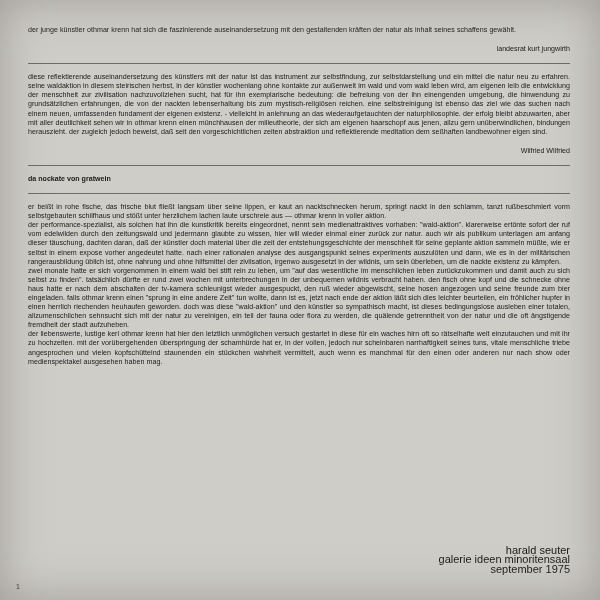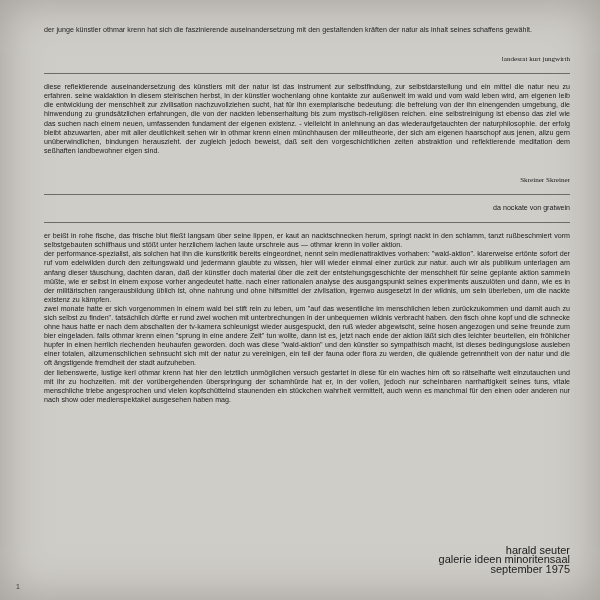--- a/index.html
+++ b/index.html
@@ -12,50 +12,50 @@
     background: #cfcdc8;
     font-family: "Liberation Sans", sans-serif;
     color: #1a1a1a;
     overflow: hidden;
   }
   .page {
     position: relative;
     width: 600px;
     height: 600px;
     box-sizing: border-box;
-    padding: 26px 30px 18px 44px;
+    padding: 26px 30px 18px 28px;
     background: #cfcdc8;
   }
   .block {
     font-size: 7.1px;
     line-height: 9.1px;
     text-align: justify;
     letter-spacing: 0.02px;
     word-spacing: 0.1px;
   }
   .block p {
     margin: 0;
   }
   .sig {
     text-align: right;
     font-size: 7.1px;
     line-height: 9.1px;
-    margin-top: 20px;
-    font-family: Liberation Serif, serif;
+    margin-top: 10px;
   }
   .rule {
     border: 0;
     border-top: 1px solid #6e6c68;
     margin: 9px 0 9px 0;
     width: 100%;
   }
   .title-line {
     font-size: 7.1px;
     line-height: 9.1px;
-    text-align: right;
+    text-align: left;
+    font-weight: bold;
   }
   .colophon {
     position: absolute;
     right: 30px;
     bottom: 26px;
     text-align: right;
     font-size: 11px;
     line-height: 9.3px;
   }
   .corner-mark {
@@ -82,21 +82,21 @@
   </div>
 
   <div class="sig">landesrat kurt jungwirth</div>
 
   <hr class="rule">
 
   <div class="block">
     <p>diese reflektierende auseinandersetzung des künstlers mit der natur ist das instrument zur selbstfindung, zur selbstdarstellung und ein mittel die natur neu zu erfahren. seine waldaktion in diesem steirischen herbst, in der künstler wochenlang ohne kontakte zur außenwelt im wald und vom wald leben wird, am eigenen leib die entwicklung der menschheit zur zivilisation nachzuvollziehen sucht, hat für ihn exemplarische bedeutung: die befreiung von der ihn einengenden umgebung, die hinwendung zu grundsätzlichen erfahrungen, die von der nackten lebenserhaltung bis zum mystisch-religiösen reichen. eine selbstreinigung ist ebenso das ziel wie das suchen nach einem neuen, umfassenden fundament der eigenen existenz.   -   vielleicht in anlehnung an das wiederaufgetauchten der naturphilosophie. der erfolg bleibt abzuwarten, aber mit aller deutlichkeit sehen wir in othmar krenn einen münchhausen der milieutheorie, der sich am eigenen haarschopf aus jenen, allzu gern unüberwindlichen, bindungen herauszieht. der zugleich jedoch beweist, daß seit den vorgeschichtlichen zeiten abstraktion und reflektierende meditation dem seßhaften landbewohner eigen sind.</p>
   </div>
 
-  <div class="sig">Skreiner Skreiner</div>
+  <div class="sig">Wilfried Wilfried</div>
 
   <hr class="rule">
 
   <div class="title-line">da nockate von gratwein</div>
 
   <hr class="rule">
 
   <div class="block">
     <p>er beißt in rohe fische, das frische blut fließt langsam über seine lippen, er kaut an nacktschnecken herum, springt nackt in den schlamm, tanzt rußbeschmiert vorm selbstgebauten schilfhaus und stößt unter herzlichem lachen laute urschreie aus — othmar krenn in voller aktion.</p>
     <p>der performance-spezialist, als solchen hat ihn die kunstkritik bereits eingeordnet, nennt sein medienattraktives vorhaben: "wald-aktion". klarerweise ertönte sofort der ruf vom edelwilden durch den zeitungswald und jedermann glaubte zu wissen, hier will wieder einmal einer zurück zur natur. auch wir als publikum unterlagen am anfang dieser täuschung, dachten daran, daß der künstler doch material über die zeit der entstehungsgeschichte der menschheit für seine geplante aktion sammeln müßte, wie er selbst in einem expose vorher angedeutet hatte. nach einer rationalen analyse des ausgangspunkt seines experiments auszulöten und dann, wie es in der militärischen rangerausbildung üblich ist, ohne nahrung und ohne hilfsmittel der zivilsation, irgenwo ausgesetzt in der wildnis, um sein überleben, um die nackte existenz zu kämpfen.</p>

